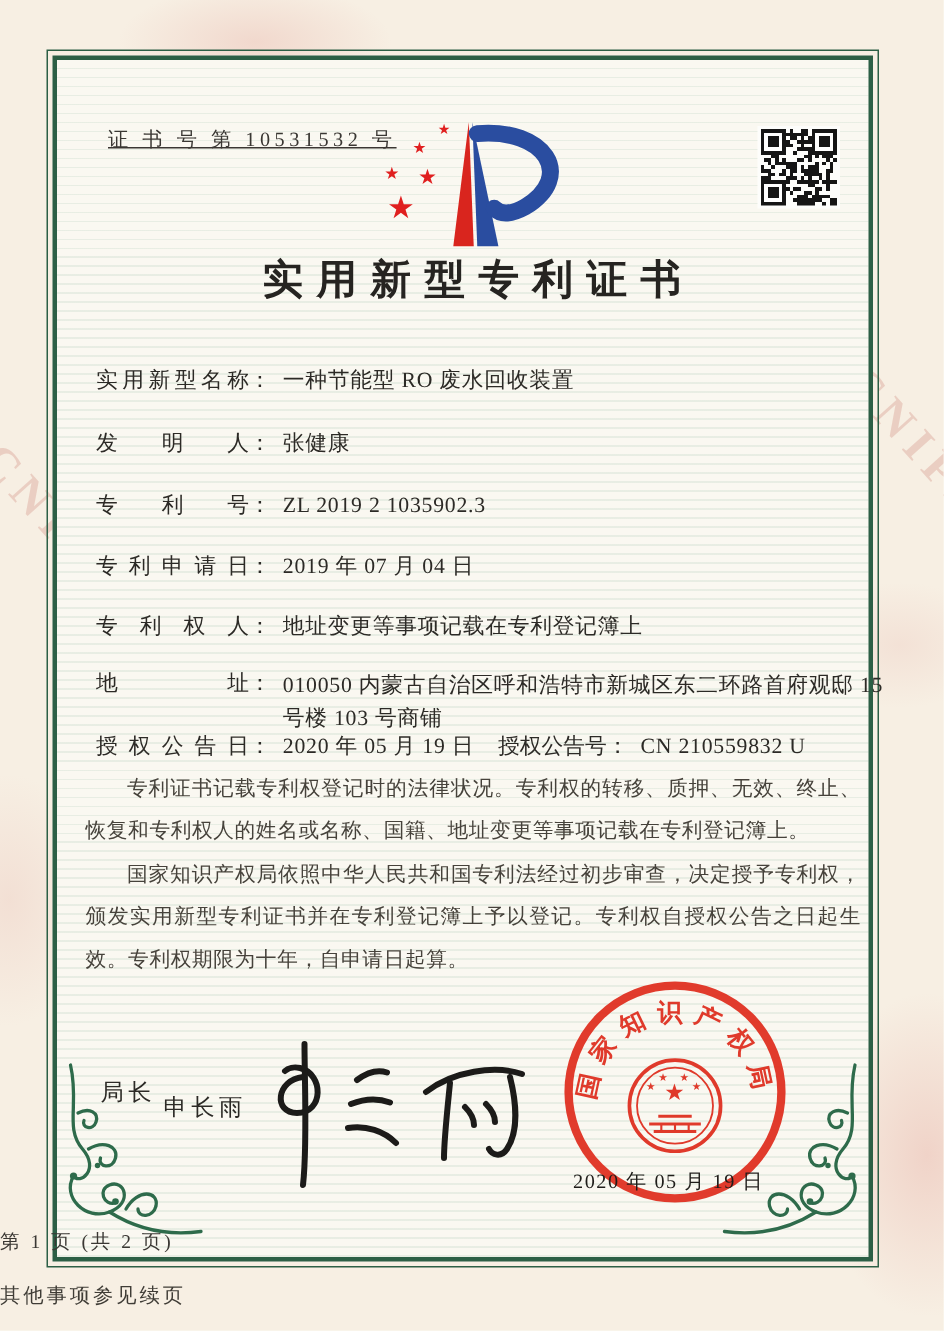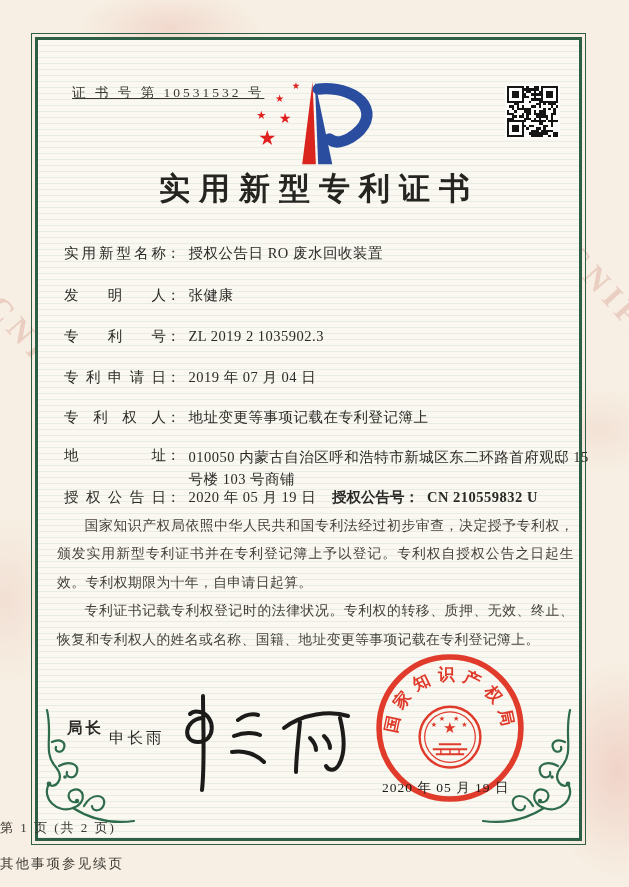--- a/index.html
+++ b/index.html
@@ -40,38 +40,38 @@
   .flourish.right { right:2px; transform:scaleX(-1); }
 
   .cert-no { position:absolute; left:72px; top:84px; font-size:13.5px; letter-spacing:3px; color:#3a3733;text-decoration:underline; }
 
   .logo { position:absolute; left:247px; top:74px; width:148px; height:94px; }
 
   .qr { position:absolute; left:505px; top:84px; width:55px; height:55px; background:#fdfdfb; padding:2px; }
 
   .title {
     position:absolute; left:0; top:168px; width:100%;
-    text-align:center; font-size:31px; font-weight:bold;
+    text-align:center; font-size:27px; font-weight:bold;
     letter-spacing:9px; color:#262421; text-indent:9px;
   }
 
   .fields { position:absolute; left:64px; top:0; width:500px; font-size:14.5px; color:#2c2a26; }
   .frow { position:absolute; left:0; white-space:nowrap; }
   .flabel { display:inline-block; width:102px; text-align:justify; text-align-last:justify;font-family:Liberation Serif, serif; }
   .fcolon { margin-right:8px; }
   .fvalue { letter-spacing:.5px; }
   .fvalue.wrap { display:inline-block; white-space:normal; width:402px; vertical-align:top; line-height:22px; }
-  .grant-pair { position:absolute; left:268px; top:0; white-space:nowrap;font-weight:bold; }
+  .grant-pair { position:absolute; left:268px; top:0; white-space:nowrap; }
 
   .paras { position:absolute; left:57px; top:512px; width:517px;
     font-size:13.8px; line-height:28.4px; color:#46423b; text-align:justify; }
   .paras p { text-indent:2em; letter-spacing:.4px; }
 
   .signer { position:absolute; left:67px; font-size:15.5px; letter-spacing:3px; color:#2c2a26; }
-  .signer.t1 { top:718px;font-weight:bold; }
+  .signer.t1 { top:718px; }
   .signer.t2 { top:728px;margin-left:42px; }
   .signature { position:absolute; left:172px; top:690px; width:190px; height:110px; }
 
   .seal { position:absolute; left:374px; top:652px; width:152px; height:152px; }
   .seal-date { position:absolute; left:382px; top:779px; font-size:13.5px; letter-spacing:1px; color:#1f1d1a; white-space:nowrap; }
 
   .page-indicator { position:absolute; left:0; top:819px; width:100%; 
     font-size:13px; letter-spacing:2px; color:#3a3733; }
   .continuation { position:absolute; left:0; top:855px; width:100%; text-align:left;
     font-size:13.5px; letter-spacing:2px; color:#3f3c36; }
@@ -294,21 +294,21 @@
       <rect x="0" y="14" width="7" height="7" fill="#151515"></rect>
       <rect x="1" y="15" width="5" height="5" fill="#ffffff"></rect>
       <rect x="2" y="16" width="3" height="3" fill="#151515"></rect>
     </svg>
 </div>
 
 <div class="title">实用新型专利证书</div>
 
 <div class="fields">
   <div class="frow" style="top:244px">
-    <span class="flabel">实用新型名称</span><span class="fcolon">：</span><span class="fvalue">授权公告日 RO 废水回收装置</span>
+    <span class="flabel">实用新型名称</span><span class="fcolon">：</span><span class="fvalue">一种节能型 RO 废水回收装置</span>
   </div>
   <div class="frow" style="top:286px">
     <span class="flabel">发明人</span><span class="fcolon">：</span><span class="fvalue">张健康</span>
   </div>
   <div class="frow" style="top:327px">
     <span class="flabel">专利号</span><span class="fcolon">：</span><span class="fvalue">ZL 2019 2 1035902.3</span>
   </div>
   <div class="frow" style="top:368px">
     <span class="flabel">专利申请日</span><span class="fcolon">：</span><span class="fvalue">2019 年 07 月 04 日</span>
   </div>
@@ -320,22 +320,22 @@
   </div>
   <div class="frow" style="top:488px; width:500px">
     <span class="flabel">授权公告日</span><span class="fcolon">：</span><span class="fvalue">2020 年 05 月 19 日</span>
     <span class="grant-pair">
       <span>授权公告号</span><span class="fcolon">：</span><span class="fvalue">CN 210559832 U</span>
     </span>
   </div>
 </div>
 
 <div class="paras">
+  <p>专利证书记载专利权登记时的法律状况。专利权的转移、质押、无效、终止、恢复和专利权人的姓名或名称、国籍、地址变更等事项记载在专利登记簿上。</p>
   <p>国家知识产权局依照中华人民共和国专利法经过初步审查，决定授予专利权，颁发实用新型专利证书并在专利登记簿上予以登记。专利权自授权公告之日起生效。专利权期限为十年，自申请日起算。</p>
-  <p>专利证书记载专利权登记时的法律状况。专利权的转移、质押、无效、终止、恢复和专利权人的姓名或名称、国籍、地址变更等事项记载在专利登记簿上。</p>
 </div>
 
 <div class="signer t1">局长</div>
 <div class="signer t2">申长雨</div>
 
 <svg class="signature" viewBox="0 0 190 110">
   <g stroke="#1c1b19" stroke-width="4" fill="none" stroke-linecap="round">
     <path d="M30,28 C12,30 10,52 26,52 C44,52 44,26 28,22 C24,21 20,22 18,24"></path>
     <path d="M31,6 C31,30 33,74 30,100"></path>
     <path d="M66,30 C74,24 80,23 86,25"></path>

